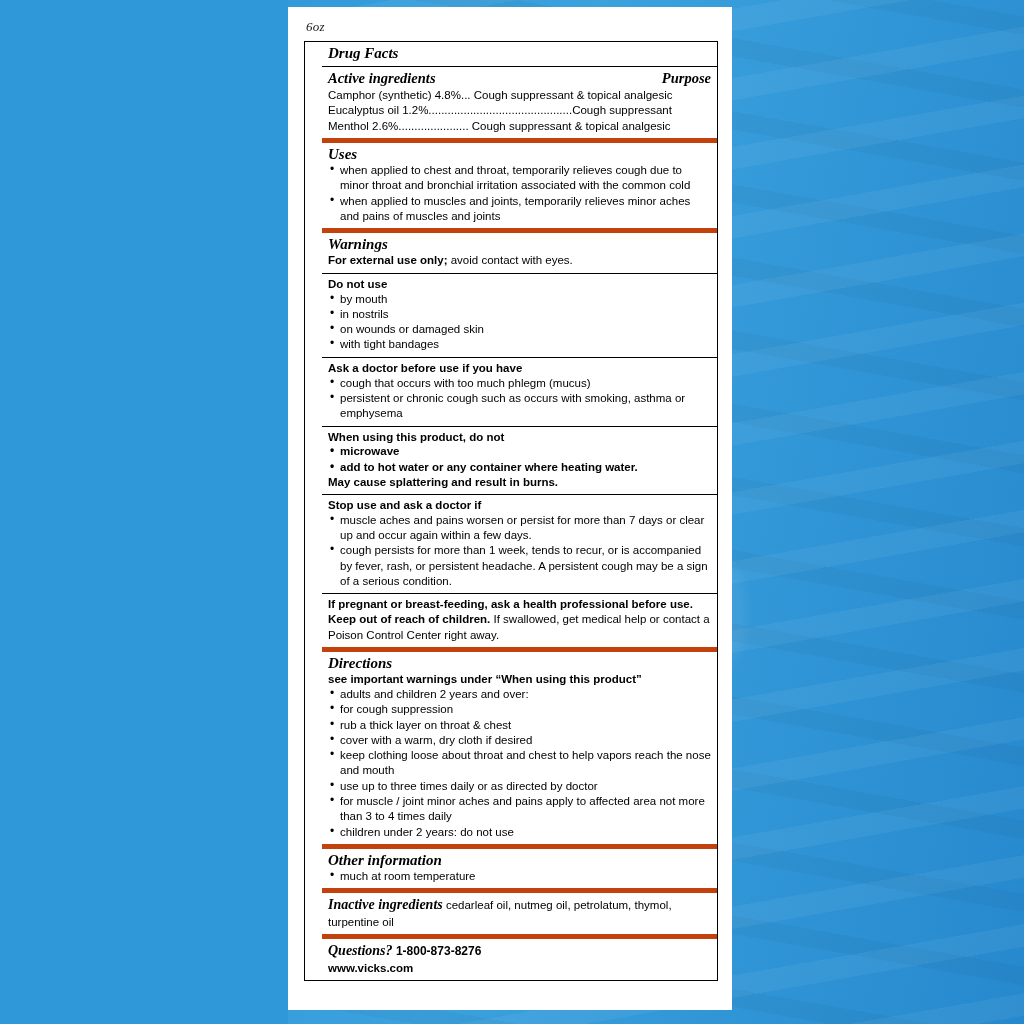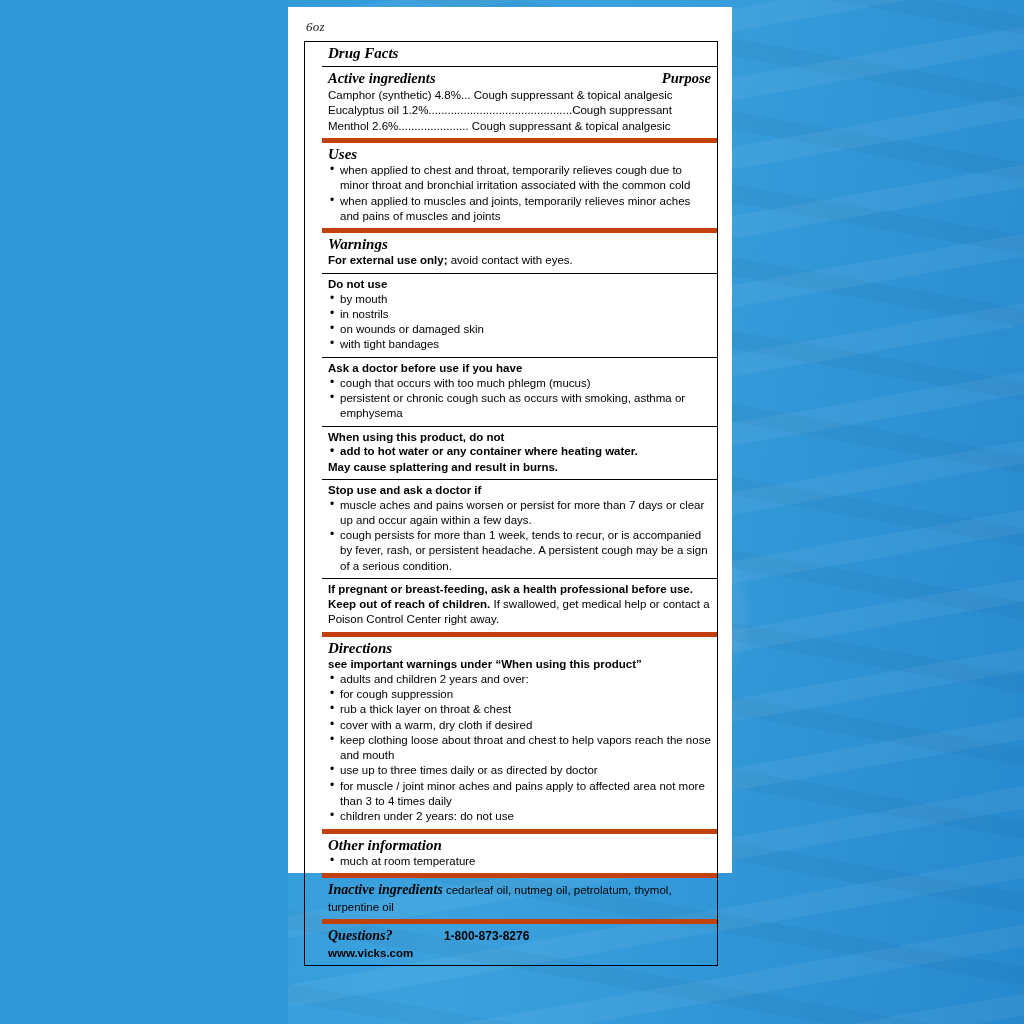--- a/index.html
+++ b/index.html
@@ -35,21 +35,21 @@
     position: absolute;
     left: 0; top: 0; bottom: 0;
     width: 288px;
     background: #2e98d8;
   }
   .label-card {
     position: absolute;
     left: 288px;
     top: 7px;
     width: 444px;
-    height: 866px;
+    height: 1003px;
     background: #ffffff;
     box-sizing: border-box;
     padding: 12px 14px 10px 16px;
   }
   .size-line {
     font-family: "Liberation Serif", serif;
     font-style: italic;
     font-size: 13px;
     color: #1a1a1a;
     margin: 0 0 6px 2px;
@@ -129,21 +129,21 @@
     font-style: italic;
     font-weight: bold;
     font-size: 14px;
   }
   .q-line {
     font-size: 12px;
     font-weight: bold;
     color: #000;
     line-height: 1.35;
   }
-  .q-line .num { font-family: "Liberation Sans", sans-serif; margin-left: 48px; }
+  .q-line .num { font-family: "Liberation Sans", sans-serif; }
   .web {
     font-size: 11.5px;
     font-weight: bold;
     color: #000;
     line-height: 1.3;
   }
   .tight { margin-top: 1px; }
 </style>
 </head>
 <body>
@@ -198,20 +198,21 @@
       <div class="subhead">Ask a doctor before use if you have</div>
       <ul class="bl">
         <li>cough that occurs with too much phlegm (mucus)</li>
         <li>persistent or chronic cough such as occurs with smoking, asthma or emphysema</li>
       </ul>
     </div>
 
     <div class="sec rule-thin">
       <div class="subhead">When using this product, do not</div>
       <ul class="bl bold">
+        <li>microwave</li>
         <li>add to hot water or any container where heating water.</li>
       </ul>
       <div class="subhead">May cause splattering and result in burns.</div>
     </div>
 
     <div class="sec rule-thin">
       <div class="subhead">Stop use and ask a doctor if</div>
       <ul class="bl">
         <li>muscle aches and pains worsen or persist for more than 7 days or clear up and occur again within a few days.</li>
         <li>cough persists for more than 1 week, tends to recur, or is accompanied by fever, rash, or persistent headache. A persistent cough may be a sign of a serious condition.</li>

